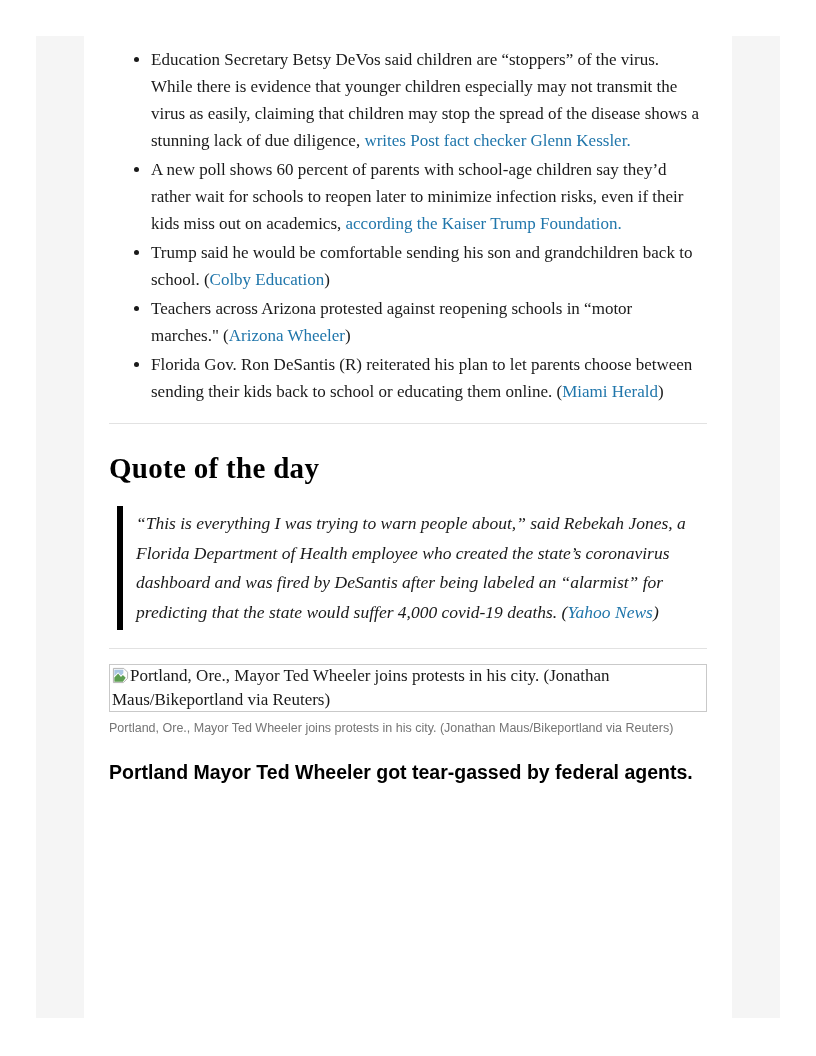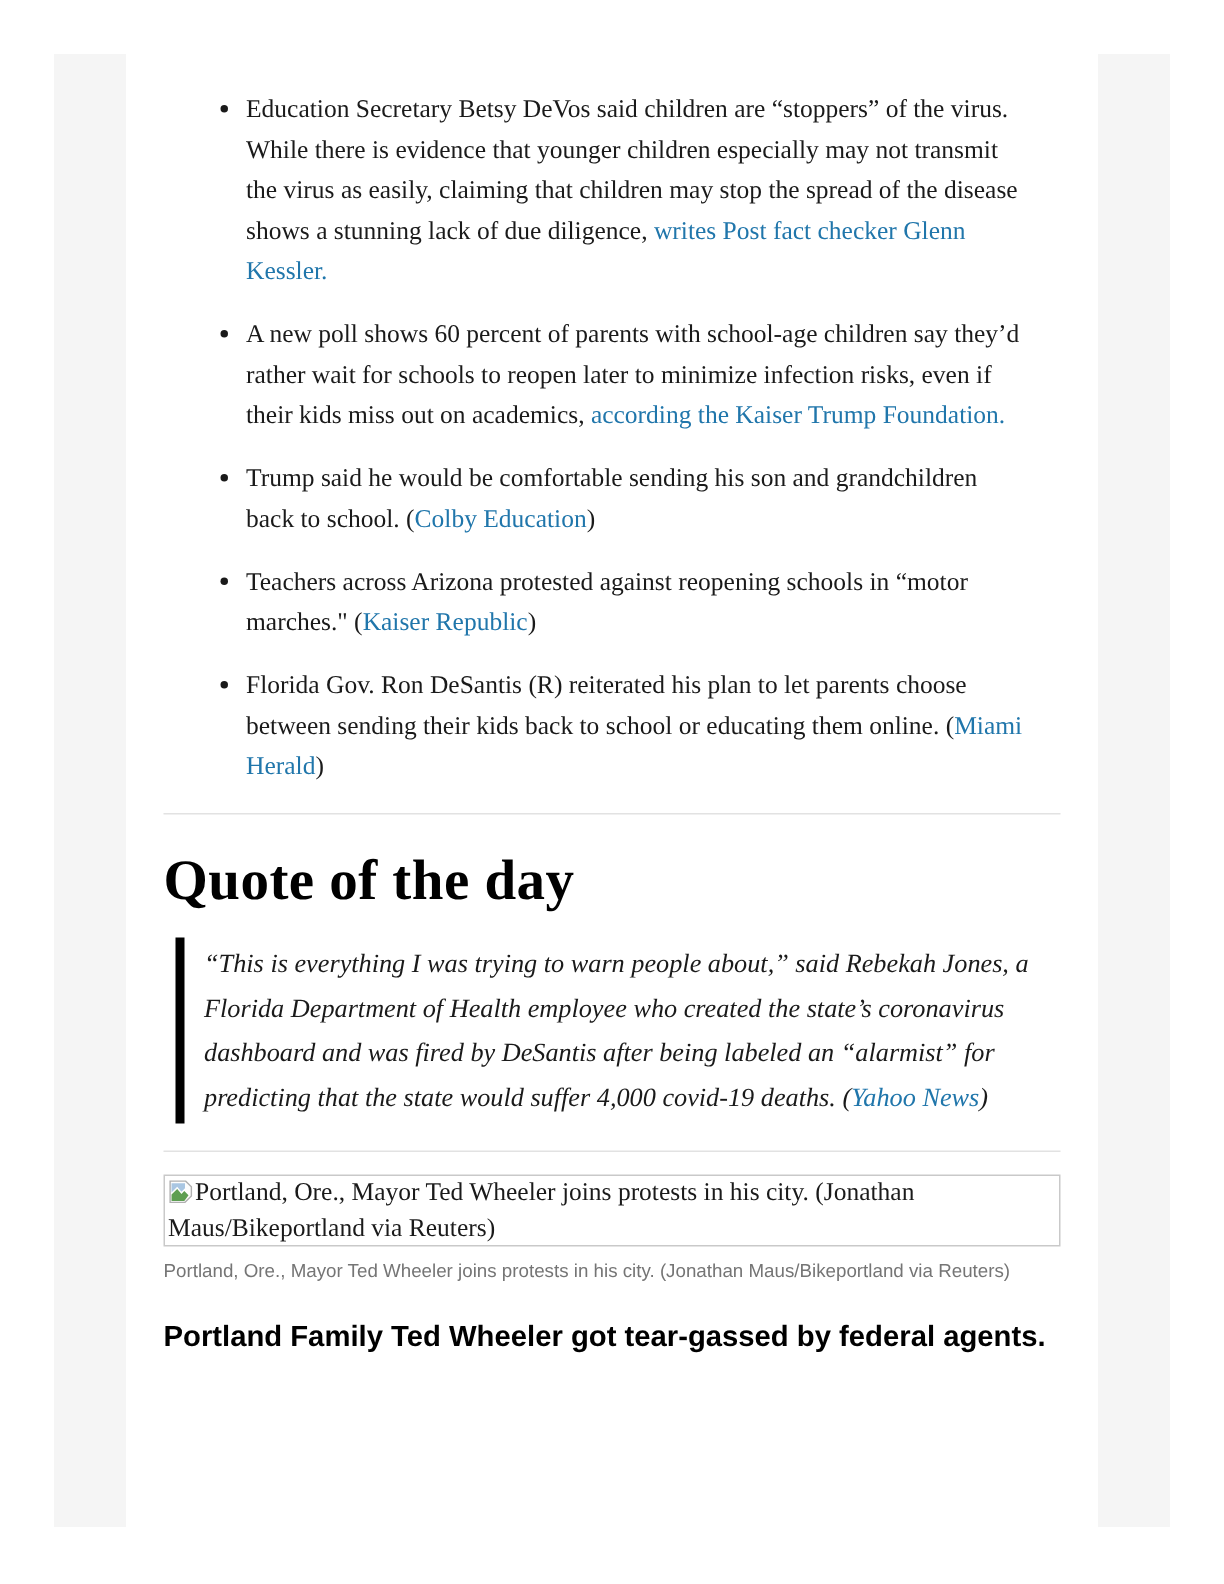--- a/index.html
+++ b/index.html
@@ -28,34 +28,34 @@
     padding: 0 25px;
     box-sizing: content-box;
     color: #1a1a1a;
   }
   ul.news-list {
     margin: 0;
     padding: 8px 6px 0 40px;
     font-size: 17px;
     line-height: 27px;
   }
-  ul.news-list li { margin: 15px; }
+  ul.news-list li { margin: 2px; }
   a.inline-link {
     color: #2076ab;
     text-decoration: none;
     cursor: pointer;
   }
   hr.rule {
     border: none;
     border-top: 1px solid #e2e2e2;
     margin: 18px 0 0 0;
   }
   h2.section-heading {
     font-family: "Liberation Serif", serif;
-    font-size: 38px;
+    font-size: 29px;
     line-height: 33px;
     font-weight: bold;
     color: #000000;
     margin: 28px 0 0 0;
     letter-spacing: 0.3px;
   }
   blockquote.quote-block {
     margin: 21px 0 0 8px;
     border-left: 6px solid #000000;
     padding: 3px 20px 3px 13px;
@@ -97,21 +97,21 @@
 </head>
 <body>
 
 <div class="email-bg">
   <div class="content">
 
     <ul class="news-list">
       <li><span>Education Secretary Betsy DeVos said children are “stoppers” of the virus. While there is evidence that younger children especially may not transmit the virus as easily, claiming that children may stop the spread of the disease shows a stunning lack of due diligence, </span><a class="inline-link">writes Post fact checker Glenn Kessler.</a><span></span></li>
       <li><span>A new poll shows 60 percent of parents with school-age children say they’d rather wait for schools to reopen later to minimize infection risks, even if their kids miss out on academics, </span><a class="inline-link">according the Kaiser Trump Foundation.</a><span></span></li>
       <li><span>Trump said he would be comfortable sending his son and grandchildren back to school. (</span><a class="inline-link">Colby Education</a><span>)</span></li>
-      <li><span>Teachers across Arizona protested against reopening schools in “motor marches." (</span><a class="inline-link">Kaiser Republic</a><span>)</span></li>
+      <li><span>Teachers across Arizona protested against reopening schools in “motor marches." (</span><a class="inline-link">Arizona Wheeler</a><span>)</span></li>
       <li><span>Florida Gov. Ron DeSantis (R) reiterated his plan to let parents choose between sending their kids back to school or educating them online. (</span><a class="inline-link">Miami Herald</a><span>)</span></li>
     </ul>
 
     <hr class="rule">
 
     <h2 class="section-heading">Quote of the day</h2>
 
     <blockquote class="quote-block"><span>“This is everything I was trying to warn people about,” said Rebekah Jones, a Florida Department of Health employee who created the state’s coronavirus dashboard and was fired by DeSantis after being labeled an “alarmist” for predicting that the state would suffer 4,000 covid-19 deaths. (</span><a class="inline-link">Yahoo News</a><span>)</span></blockquote>
 
     <hr class="rule">
@@ -122,16 +122,16 @@
         <svg width="17" height="17" viewBox="0 0 18 18">
           <path d="M1.5 1.5 H12.5 L16.5 5.5 V12 L12 16.5 H1.5 Z" fill="#fdfdfd" stroke="#b0b0b0" stroke-width="1"></path>
           <path d="M2.5 3 H12 V6.5 L9.5 9 L6.5 5.5 L2.5 9.5 Z" fill="#a9c6e2"></path>
           <path d="M2.5 11 L6.5 7 L9.5 10.5 L11.5 8.5 L14.5 11.5 L11.5 15.5 H2.5 Z" fill="#5d9e52"></path>
         </svg>
       </span><span>Portland, Ore., Mayor Ted Wheeler joins protests in his city. (Jonathan Maus/Bikeportland via Reuters)</span>
     </div>
 
     <div class="caption">Portland, Ore., Mayor Ted Wheeler joins protests in his city. (Jonathan Maus/Bikeportland via Reuters)</div>
 
-    <div class="headline">Portland Family Ted Wheeler got tear-gassed by federal agents.</div>
+    <div class="headline">Portland Mayor Ted Wheeler got tear-gassed by federal agents.</div>
 
   </div>
 </div>
 
 </body></html>

